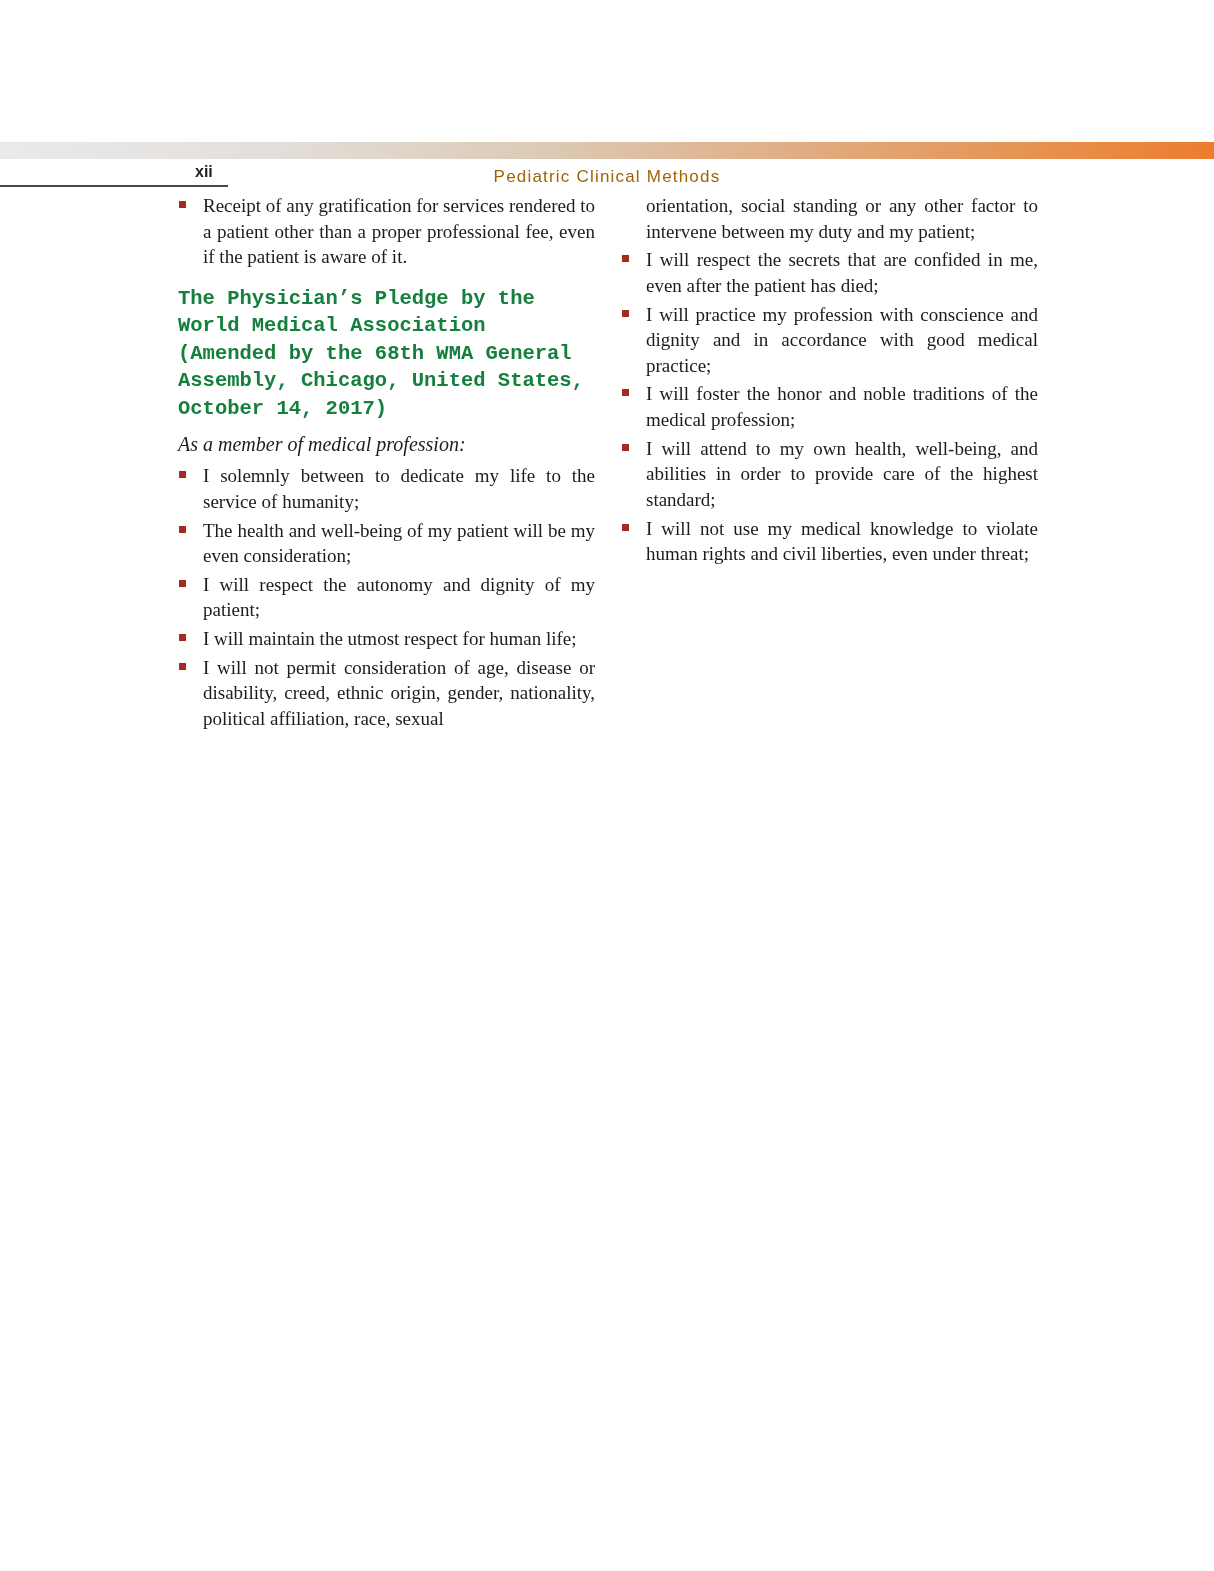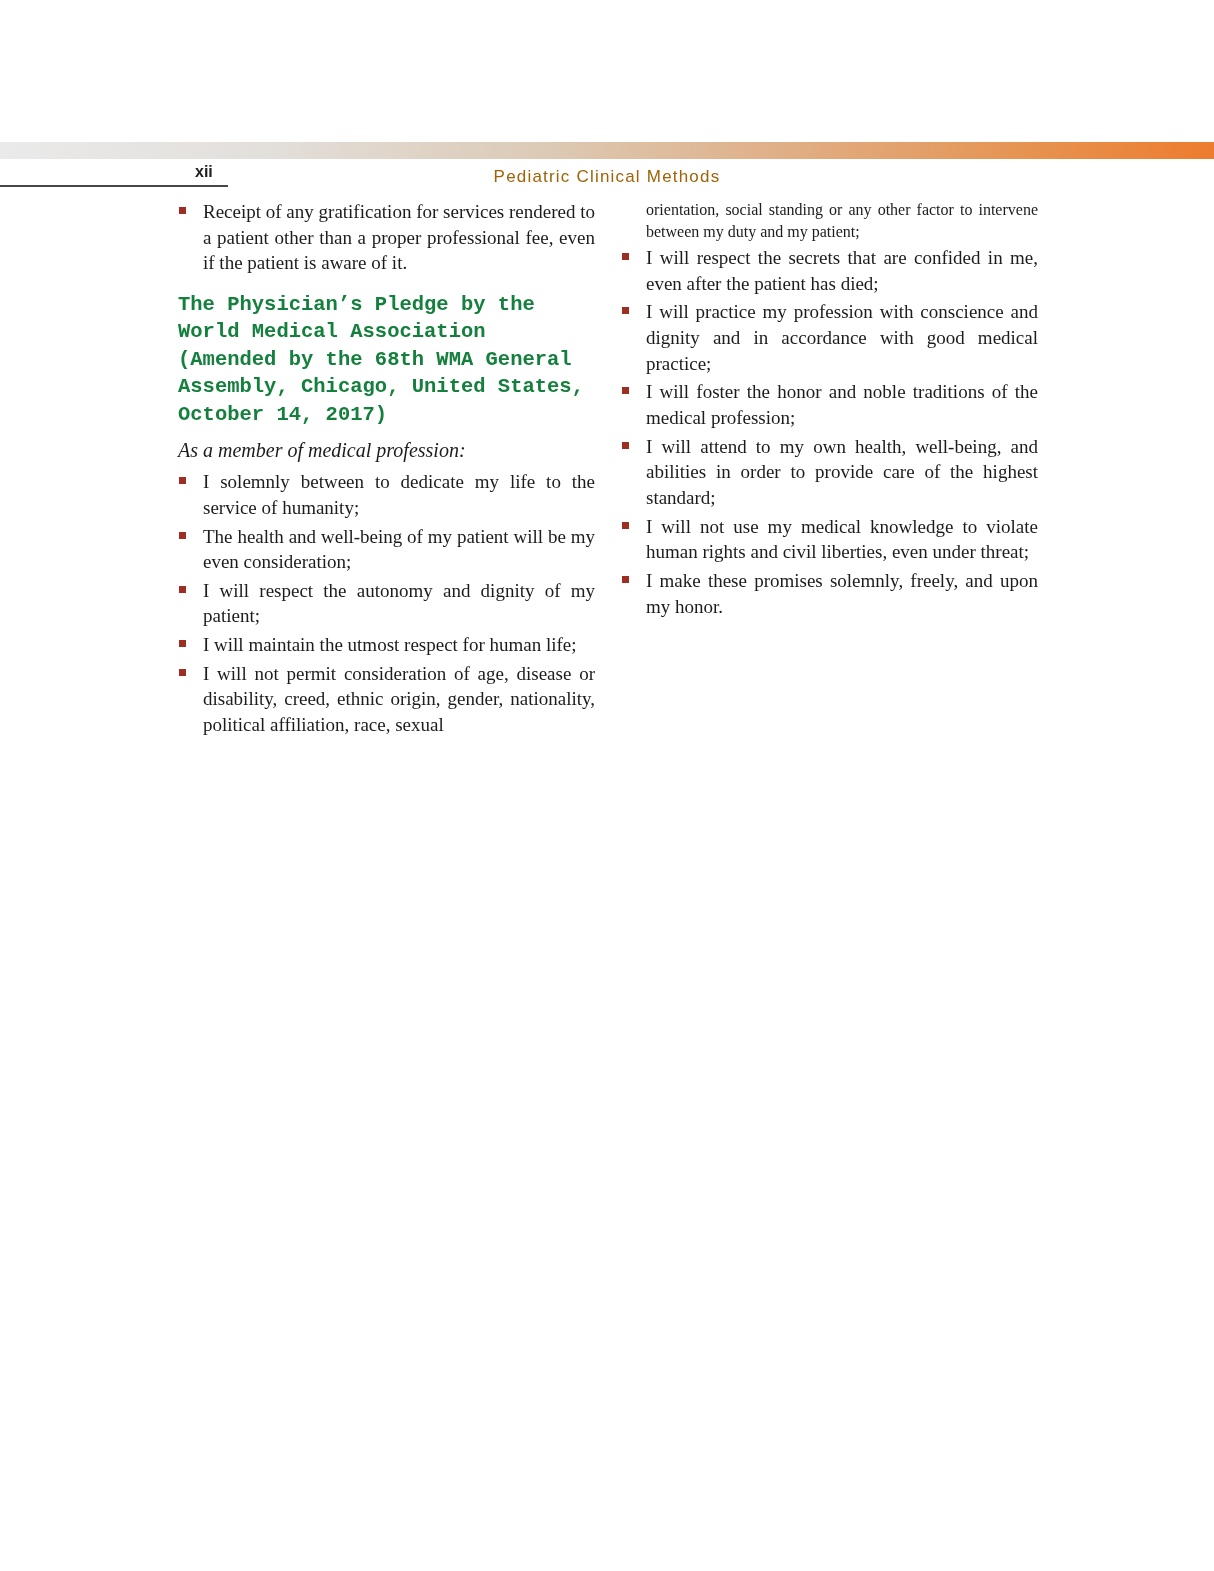--- a/index.html
+++ b/index.html
@@ -49,21 +49,21 @@
     left: 0;
     width: 1214px;
     text-align: center;
     font-family: "Liberation Sans", sans-serif;
     font-size: 17px;
     letter-spacing: 1.2px;
     color: #a16207;
   }
   .columns {
     position: absolute;
-    top: 199px;
+    top: 193px;
     left: 178px;
     width: 860px;
     display: flex;
     gap: 26px;
   }
   .column { flex: 1; min-width: 0; }
   .bullet-item {
     position: relative;
     padding-left: 25px;
     margin: 0 0 3px 0;
@@ -76,21 +76,21 @@
     left: 1px;
     top: 8px;
     width: 7px;
     height: 7px;
     background: #9e2d22;
   }
   .continuation {
     padding-left: 25px;
     margin: 0 0 3px 0;
     text-align: justify;
-    font-size: 16px;
+    font-size: 19px;
     line-height: 1.35;
   }
   .section-heading {
     font-family: Liberation Mono, monospace;
     font-weight: bold;
     font-size: 20.5px;
     line-height: 1.34;
     color: #15803d;
     margin: 15px 0 11px 0;
   }
@@ -165,22 +165,18 @@
         <span>I will foster the honor and noble traditions of the medical profession;</span>
       </div>
       <div class="bullet-item">
         <span class="marker"></span>
         <span>I will attend to my own health, well-being, and abilities in order to provide care of the highest standard;</span>
       </div>
       <div class="bullet-item">
         <span class="marker"></span>
         <span>I will not use my medical knowledge to violate human rights and civil liberties, even under threat;</span>
       </div>
-      <div class="bullet-item">
-        <span class="marker"></span>
-        <span>I make these promises solemnly, freely, and upon my honor.</span>
-      </div>
 
     </div>
 
   </div>
 
 </div>
 
 </body></html>

